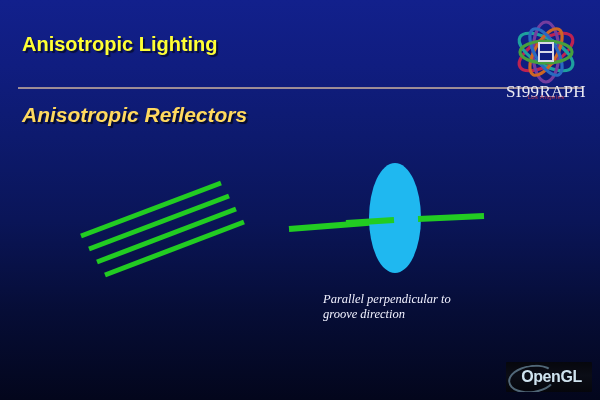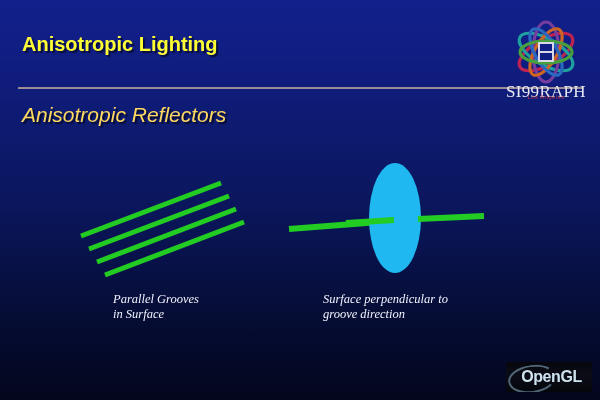--- a/index.html
+++ b/index.html
@@ -45,21 +45,21 @@
     width: 564px;
     height: 2px;
     background: linear-gradient(to bottom, #5d4a55 0%, #c3b2b8 40%, #b0a0a8 70%, #4a3a45 100%);
   }
   
   #subtitle {
     position: absolute;
     left: 22px;
     top: 103px;
     font-size: 21px;
-    font-weight: normal;
+    font-weight: bold;
     font-style: italic;
     color: #ffd95e;
     text-shadow: 2px 2px 1px rgba(0,0,0,0.6);
     white-space: nowrap;
   }
   
   #siggraph-logo {
     position: absolute;
     left: 498px;
     top: 12px;
@@ -188,23 +188,21 @@
     </g>
   </svg>
 
   <svg id="normals">
     <line x1="289" y1="229" x2="418" y2="219" stroke="#22cc22" stroke-width="6"></line>
     <ellipse cx="395" cy="218" rx="26" ry="55" fill="#1fb8f0"></ellipse>
     <line x1="346" y1="223" x2="394" y2="220" stroke="#22cc22" stroke-width="6"></line>
     <line x1="418" y1="219" x2="484" y2="216" stroke="#22cc22" stroke-width="6"></line>
   </svg>
 
-  <div class="caption" id="caption-left">Parallel Grooves
-in Surface</div>
-  <div class="caption" id="caption-right">Surface perpendicular to
+  <div class="caption" id="caption-right">Parallel perpendicular to
 groove direction</div>
 
   <div id="opengl-logo">
     <div id="opengl-swoosh"></div>
     <div id="opengl-text">OpenGL</div>
   </div>
 
 </div>
 
 </body></html>

